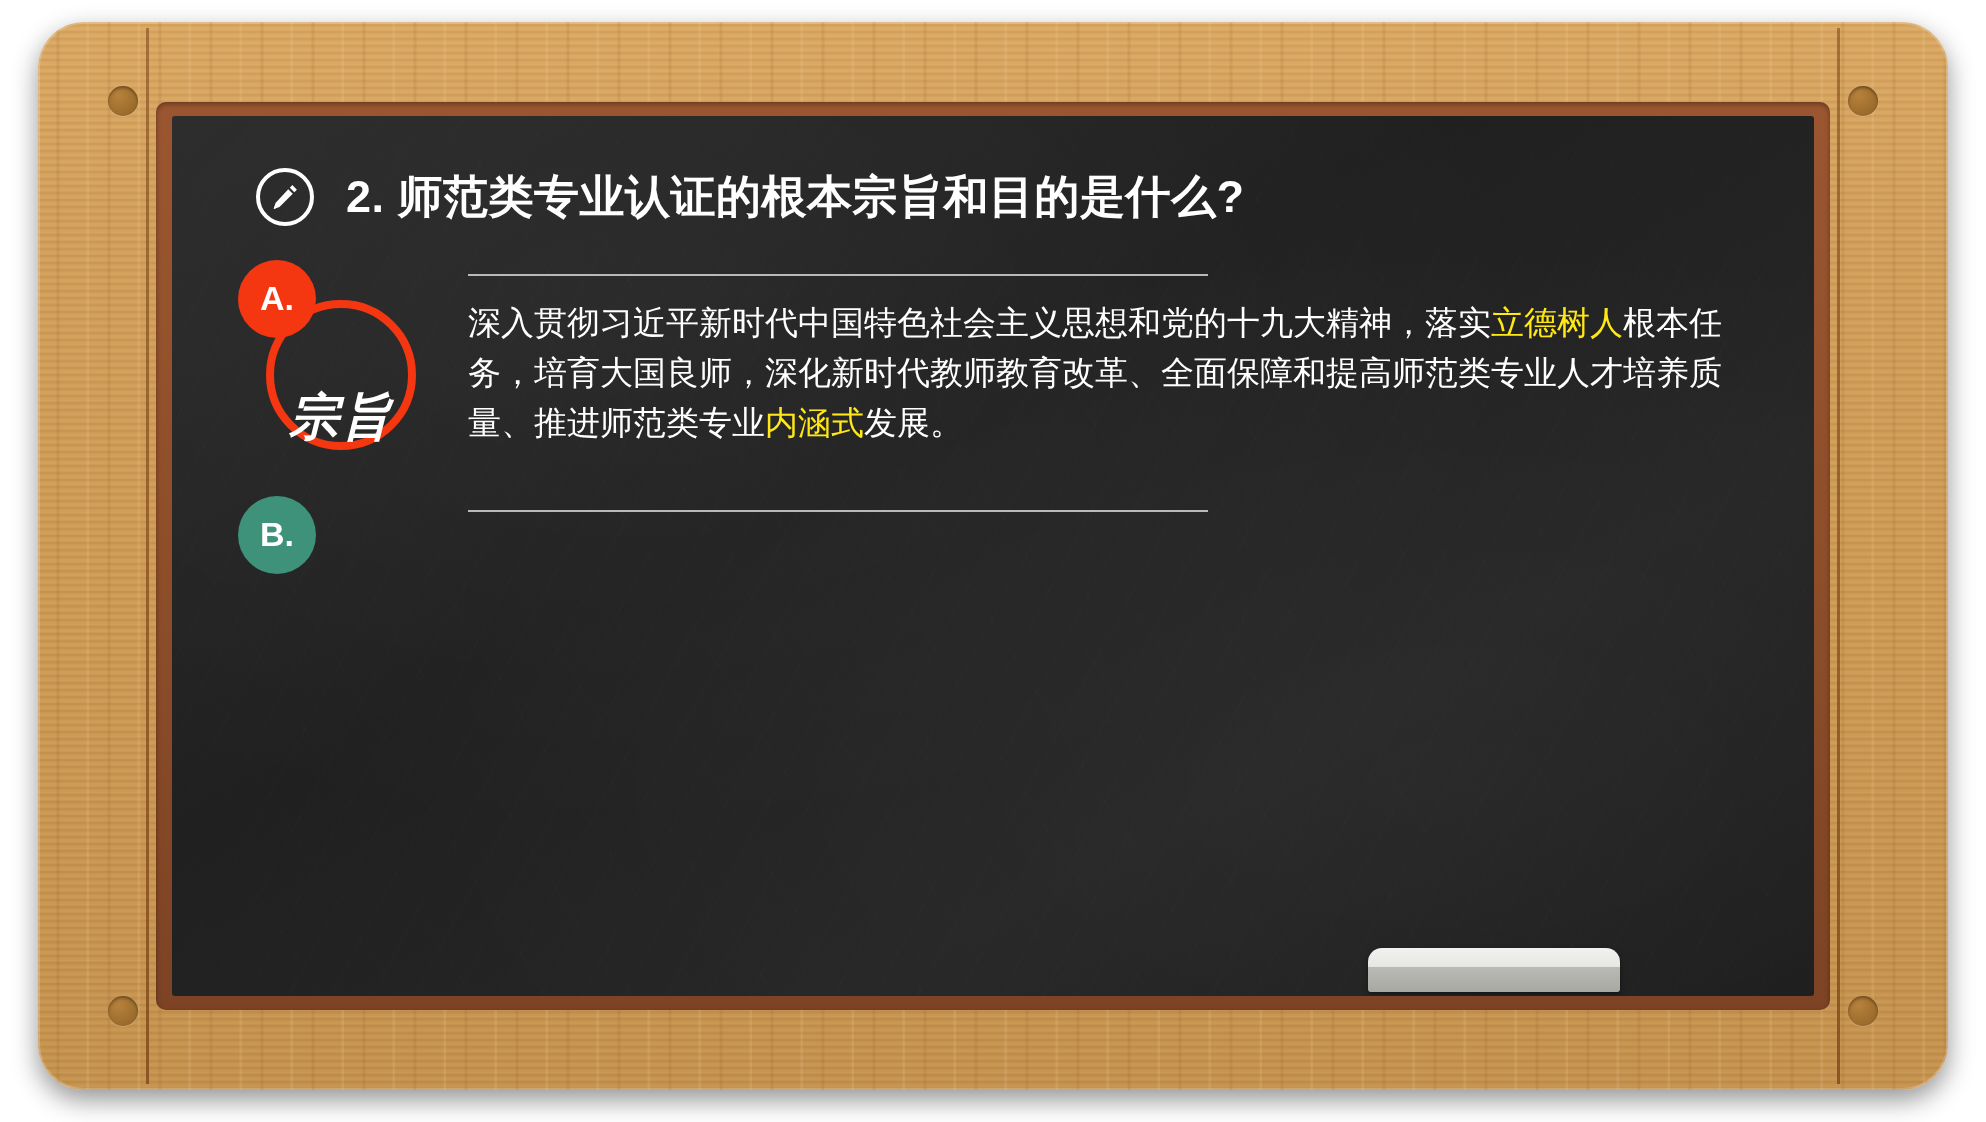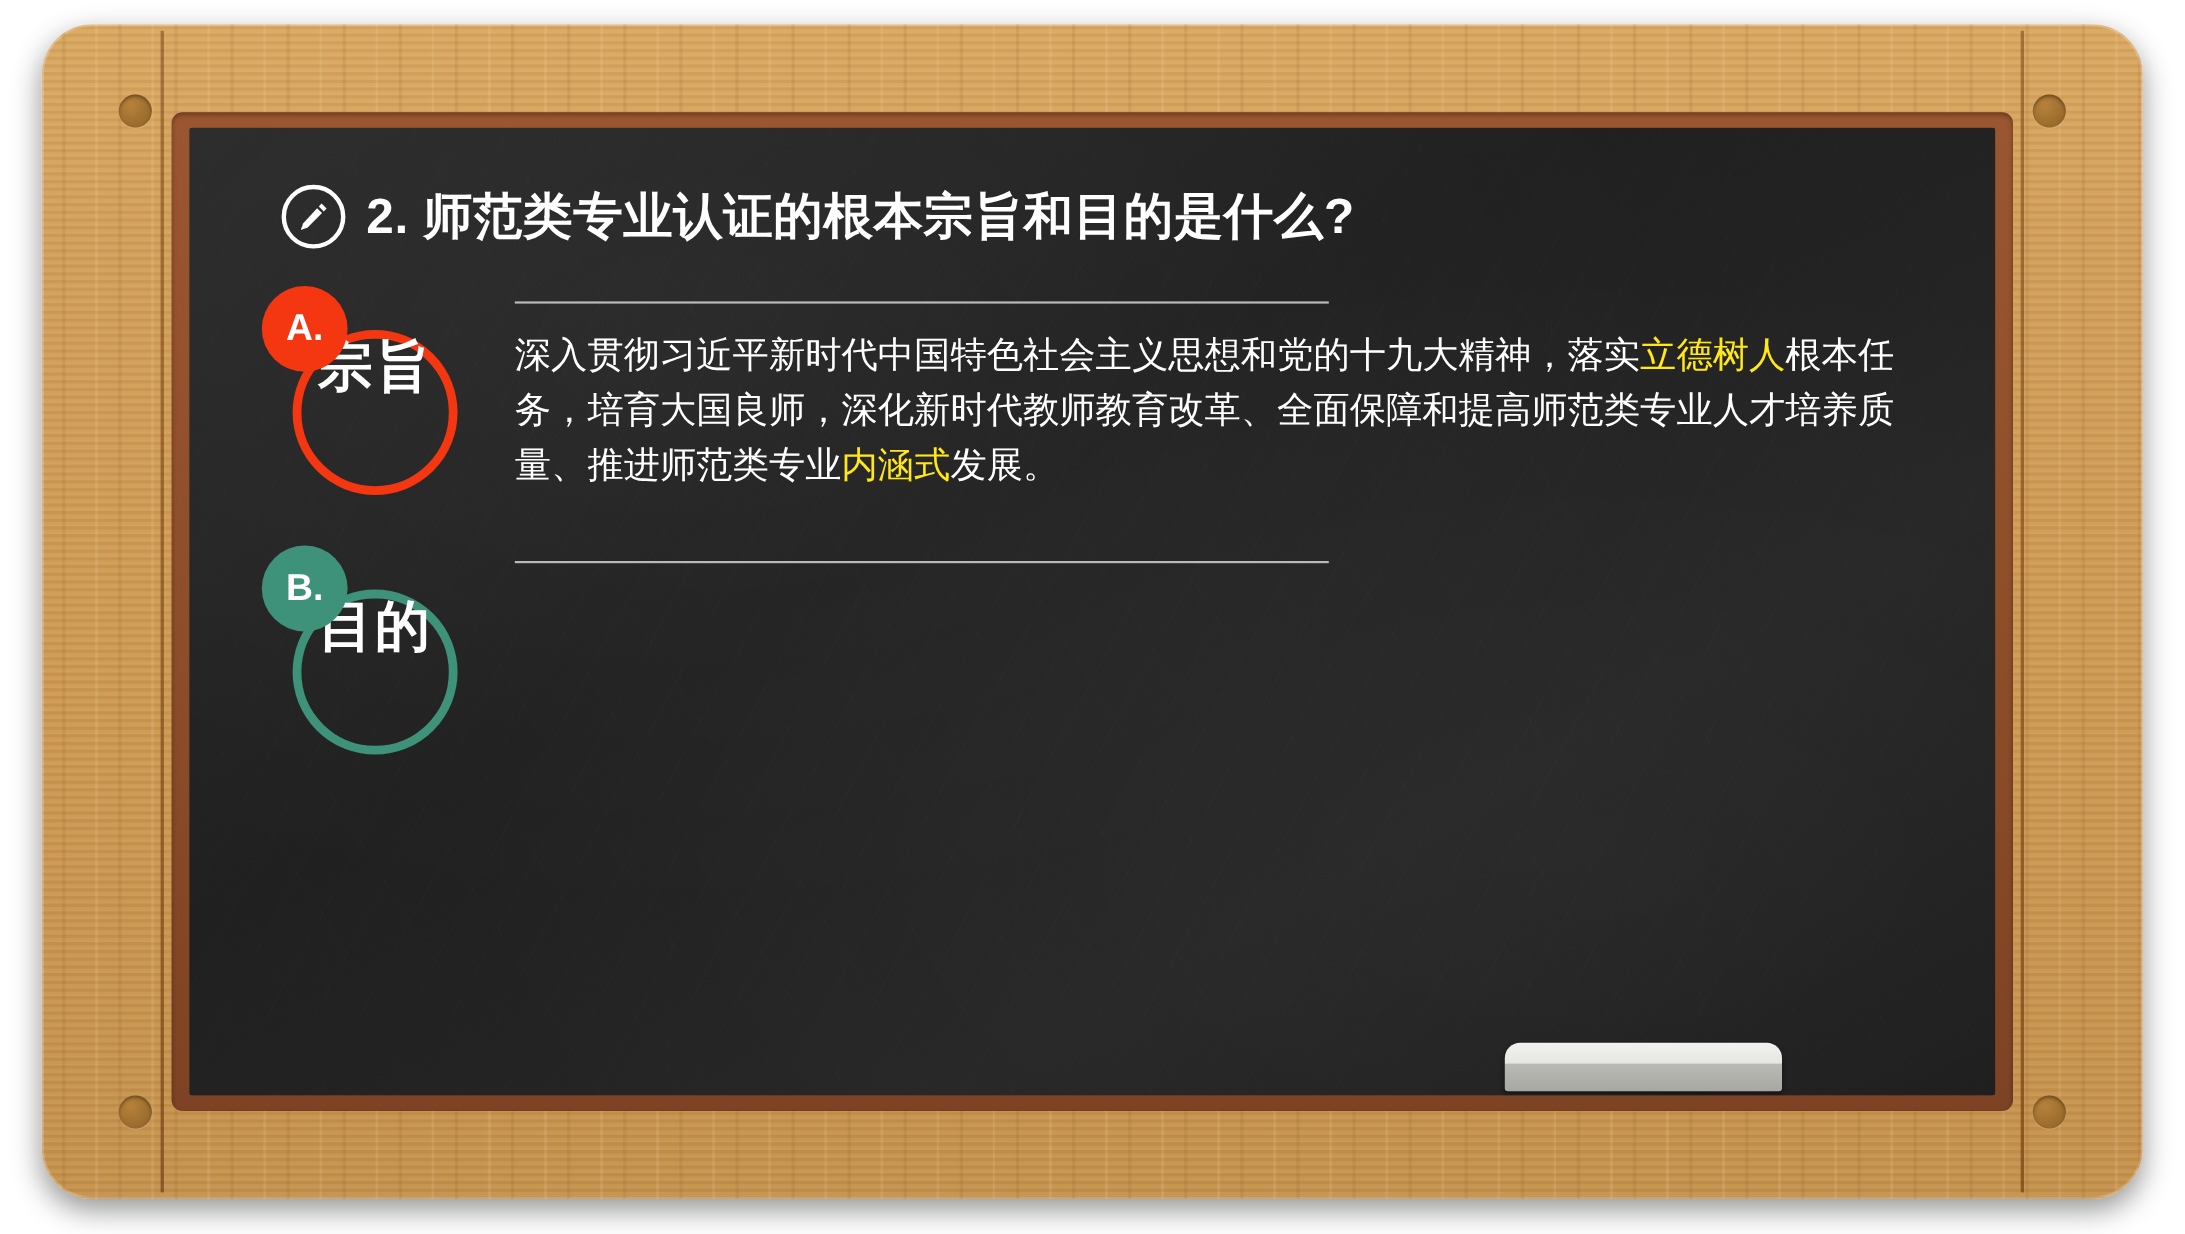--- a/index.html
+++ b/index.html
@@ -151,21 +151,21 @@
   .content {
     position: absolute;
     left: 0; top: 0; right: 0; bottom: 0;
     padding: 34px 46px 0 46px;
   }
 
   
   .title-row {
     display: flex;
     align-items: center;
-    gap: 19px;
+    gap: 32px;
     margin-left: 38px;
     margin-top: 18px;
   }
 
   .pencil-badge {
     width: 58px;
     height: 58px;
     border-radius: 50%;
     border: 4px solid #ffffff;
     display: flex;
@@ -202,22 +202,23 @@
 
   .ring {
     position: absolute;
     left: 48px;
     top: 40px;
     width: 150px;
     height: 150px;
     border-radius: 50%;
     border: 8px solid var(--accent);
     display: flex;
-    align-items: flex-start;
+    align-items: flex-end;
     justify-content: center;
+    font-style: italic;
   }
   .ring-label {
     color: #ffffff;
     font-size: 50px;
     font-weight: bold;
     letter-spacing: 2px;
     line-height: 1;
   }
 
   .letter-bubble {
@@ -309,23 +310,20 @@
               </div>
             </div>
             <div class="para-col">
               <div class="divider"></div>
               <div class="para"><span>深入贯彻习近平新时代中国特色社会主义思想和党的十九大精神，落实</span><span class="hl">立德树人</span><span>根本任务，培育大国良师，深化新时代教师教育改革、全面保障和提高师范类专业人才培养质量、推进师范类专业</span><span class="hl">内涵式</span><span>发展。</span></div>
             </div>
           </div>
 
           <div class="section section-b" style="--accent: #3d9279;">
             <div class="badge-col">
-              <div class="ring">
-                <span class="ring-label">目的</span>
-              </div>
               <div class="letter-bubble">
                 <span>B.</span>
               </div>
             </div>
             <div class="para-col">
               <div class="divider"></div>
             </div>
           </div>
 
         </div>

